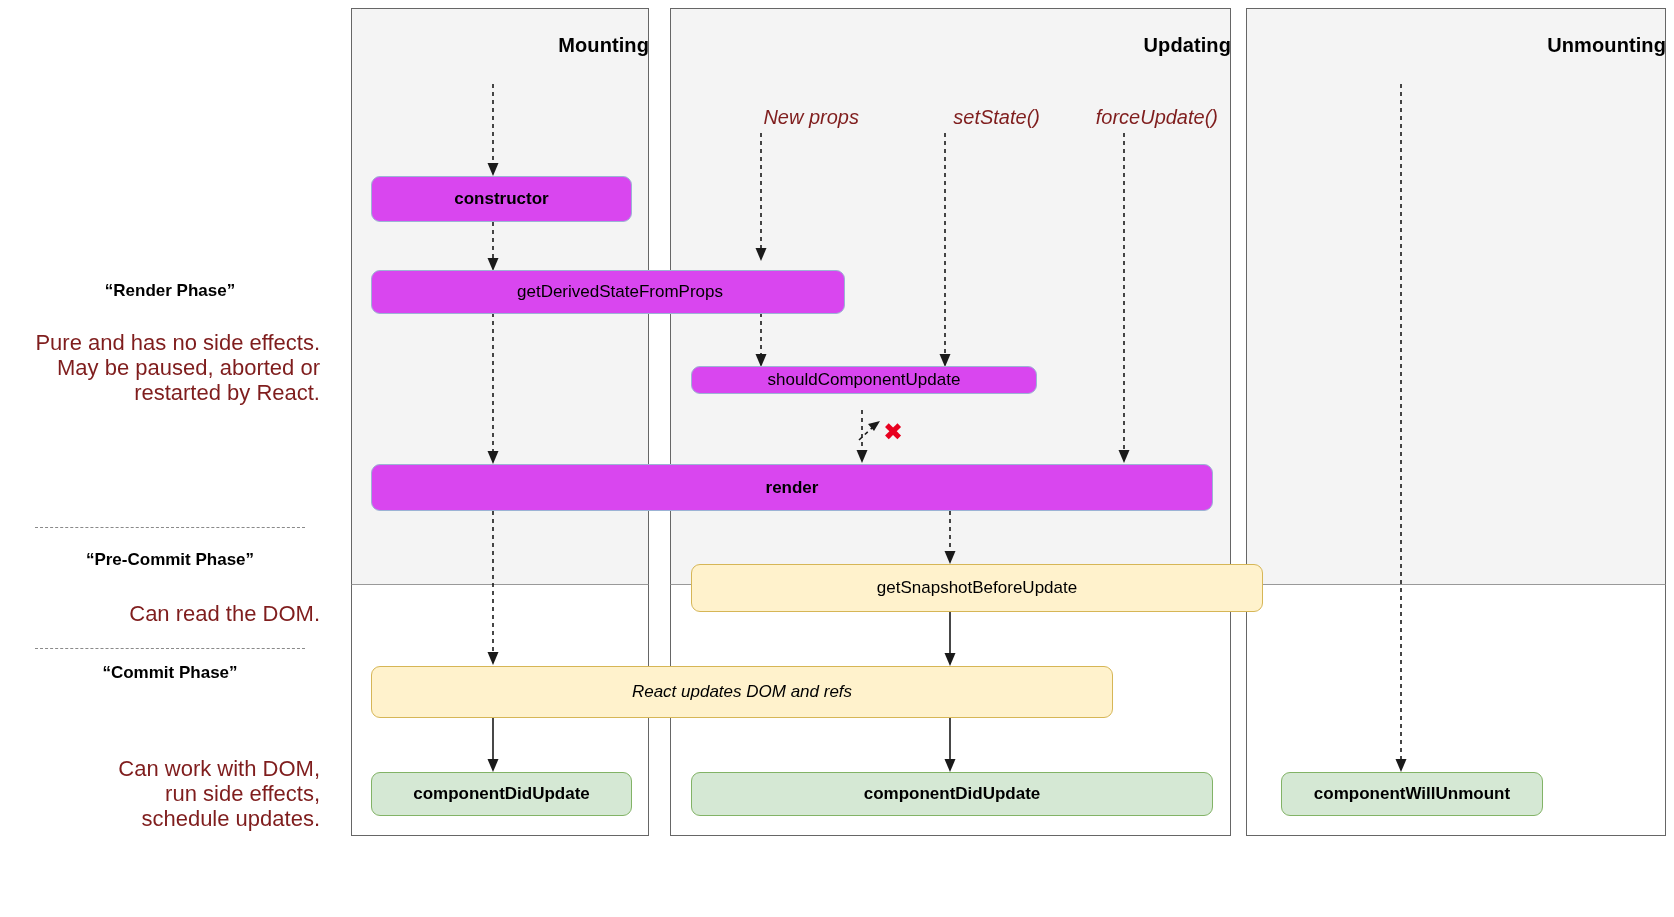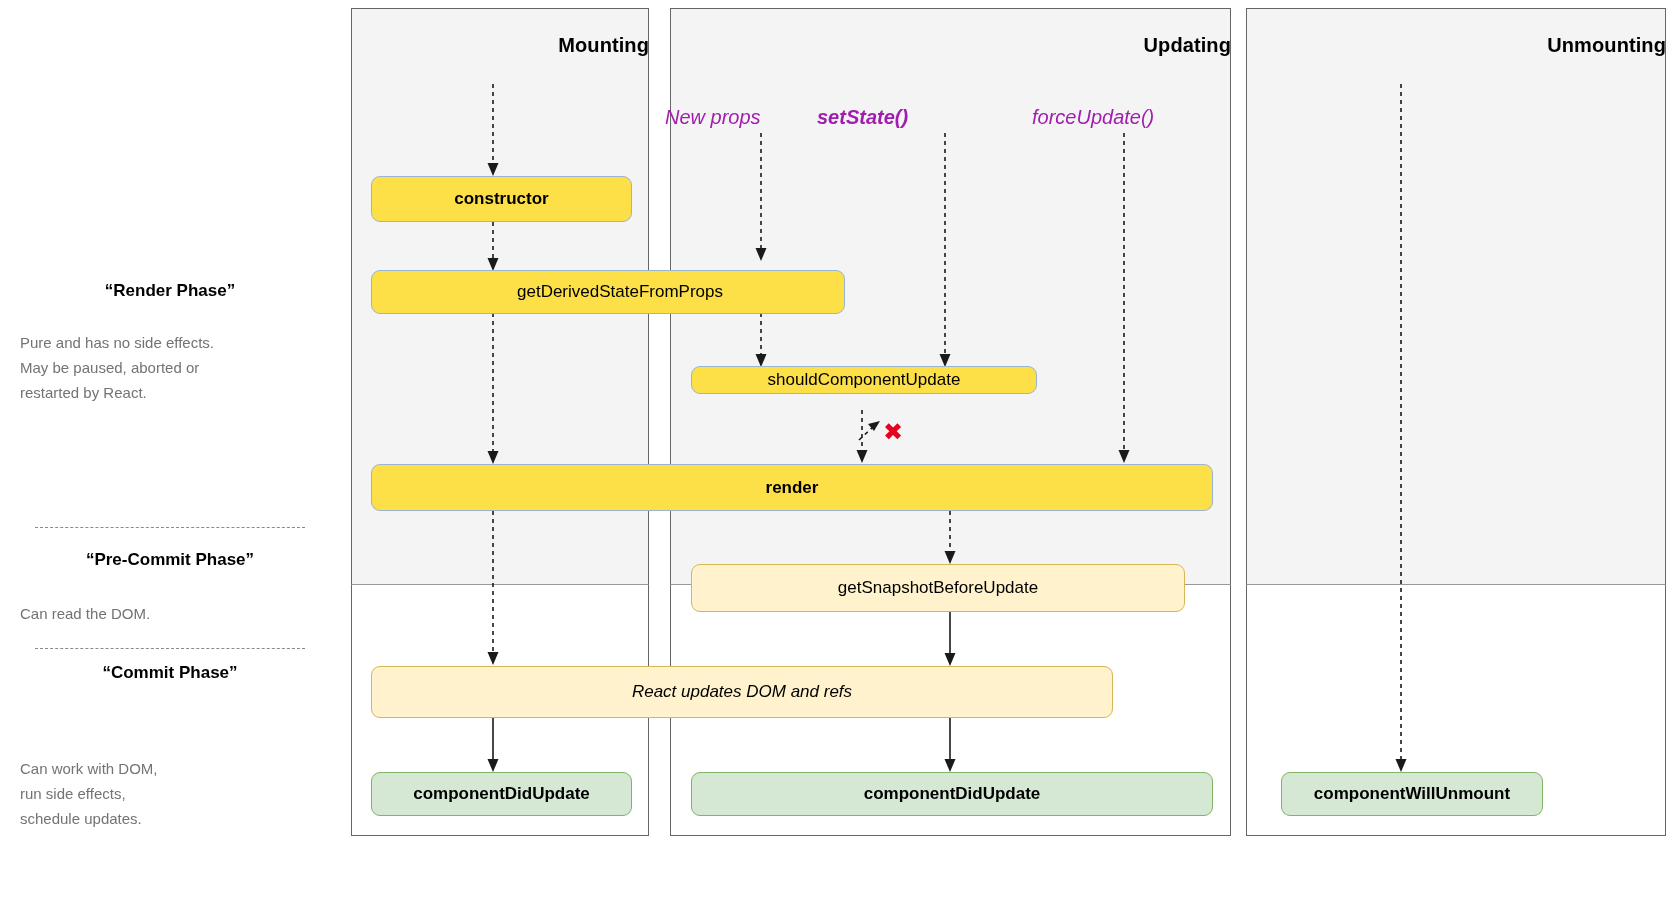--- a/index.html
+++ b/index.html
@@ -45,57 +45,57 @@
   .legend-title{
     position:absolute;
     text-align:center;
     font-weight:bold;
     font-size:17px;
     color:#000;
     white-space:nowrap;
   }
   .legend-body{
     position:absolute;
-    text-align:left;
-    font-size:15px;
+    text-align:right;
+    font-size:22px;
     line-height:25px;
-    color:#737373;
+    color:#7f1d1d;
   }
   .legend-sep{
     position:absolute;
     height:0;
     border-top:1px dashed #8a8a8a;
   }
 
   
   .node{
     position:absolute;
     box-sizing:border-box;
     border-radius:9px;
     display:flex;
     align-items:center;
     justify-content:center;
     font-size:17px;
     white-space:nowrap;
     text-align:center;
   }
-  .node.blue{background:#fde047;border:1px solid #9cb3d4;}
+  .node.blue{background:#d946ef;border:1px solid #9cb3d4;}
   .node.yellow{background:#fff2cc;border:1px solid #d6b656;}
   .node.green{background:#d5e8d4;border:1px solid #82b366;}
   .node.b{font-weight:bold;}
   .node.i{font-style:italic;}
 
   
   .trigger{
     position:absolute;
     font-style:italic;
     font-size:20px;
     white-space:nowrap;
-    text-align:left;
-    color:#a21caf;
+    text-align:right;
+    color:#7f1d1d;
   }
 
   
   .conn{position:absolute;overflow:visible;}
   .conn line, .conn path, .conn polyline{
     stroke:#1a1a1a;
     fill:none;
     stroke-width:1.6;
   }
   .conn .dash{stroke-dasharray:4 4;}
@@ -139,21 +139,21 @@
   <div class="legend-body" style="left:20px;top:601px;width:300px;white-space:pre-line;">Can read the DOM.</div>
 
   <div class="legend-sep" style="left:35px;top:648px;width:270px;"></div>
 
   <div class="legend-title" style="left:20px;top:663px;width:300px;">“Commit Phase”</div>
   <div class="legend-body" style="left:20px;top:756px;width:300px;white-space:pre-line;">Can work with DOM,
 run side effects,
 schedule updates.</div>
 
   <div class="trigger" style="left:665px;top:106px;width:194px;">New props</div>
-  <div class="trigger" style="left:817px;top:106px;width:182px;font-weight:bold;">setState()</div>
+  <div class="trigger" style="left:858px;top:106px;width:182px;">setState()</div>
   <div class="trigger" style="left:1032px;top:106px;width:186px;">forceUpdate()</div>
 
   <svg class="conn" style="left:0;top:0;width:1674px;height:917px;">
     <defs></defs>
 
     <line class="dash" x1="493" y1="84" x2="493" y2="166"></line>
     <polygon class="head" points="493,176 487.5,163 498.5,163"></polygon>
 
     <line class="dash" x1="493" y1="222" x2="493" y2="261"></line>
     <polygon class="head" points="493,271 487.5,258 498.5,258"></polygon>
@@ -201,21 +201,21 @@
   <div class="xmark" style="left:883px;top:420px;">✖</div>
 
   <div class="node blue b" style="left:371px;top:176px;width:261px;height:46px;">constructor</div>
 
   <div class="node blue" style="left:371px;top:270px;width:474px;height:44px;padding-left:24px;">getDerivedStateFromProps</div>
 
   <div class="node blue" style="left:691px;top:366px;width:346px;height:28px;">shouldComponentUpdate</div>
 
   <div class="node blue b" style="left:371px;top:464px;width:842px;height:47px;">render</div>
 
-  <div class="node yellow" style="left:691px;top:564px;width:494px;height:48px;">getSnapshotBeforeUpdate</div>
+  <div class="node yellow" style="left:691px;top:564px;width:572px;height:48px;">getSnapshotBeforeUpdate</div>
 
   <div class="node yellow i" style="left:371px;top:666px;width:742px;height:52px;">React updates DOM and refs</div>
 
   <div class="node green b" style="left:371px;top:772px;width:261px;height:44px;">componentDidUpdate</div>
 
   <div class="node green b" style="left:691px;top:772px;width:522px;height:44px;">componentDidUpdate</div>
 
   <div class="node green b" style="left:1281px;top:772px;width:262px;height:44px;">componentWillUnmount</div>
 
 </div>

